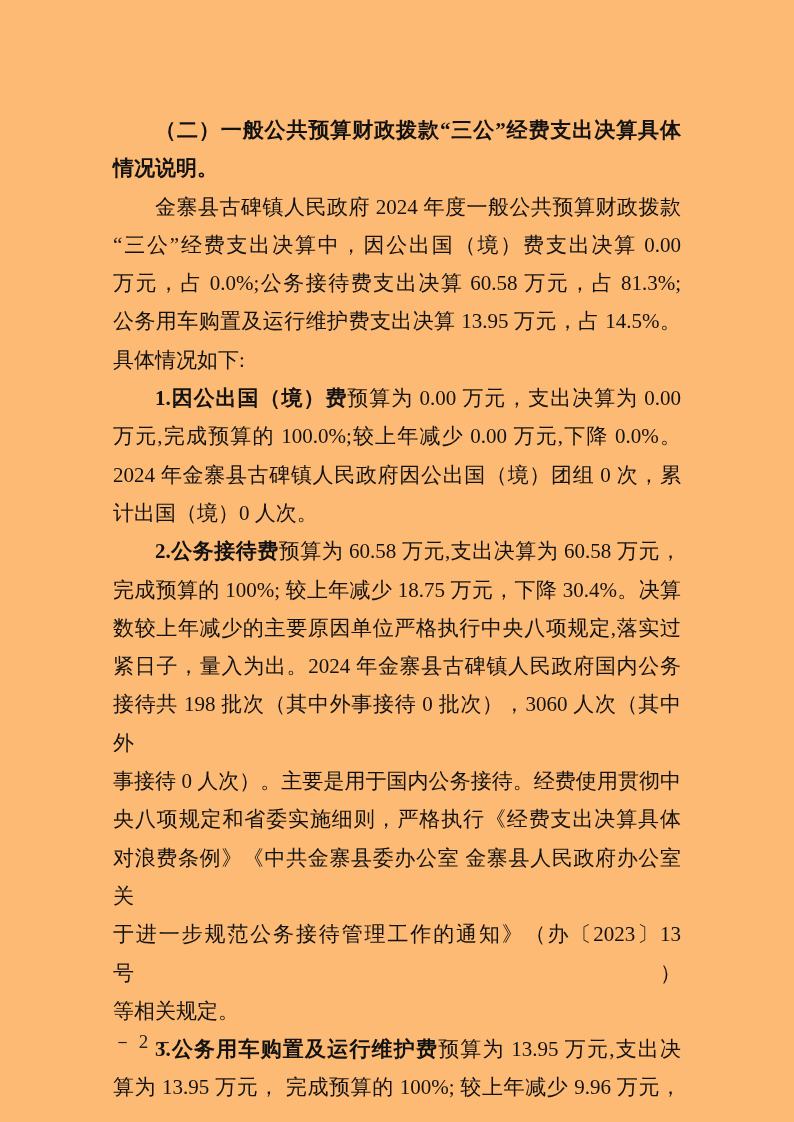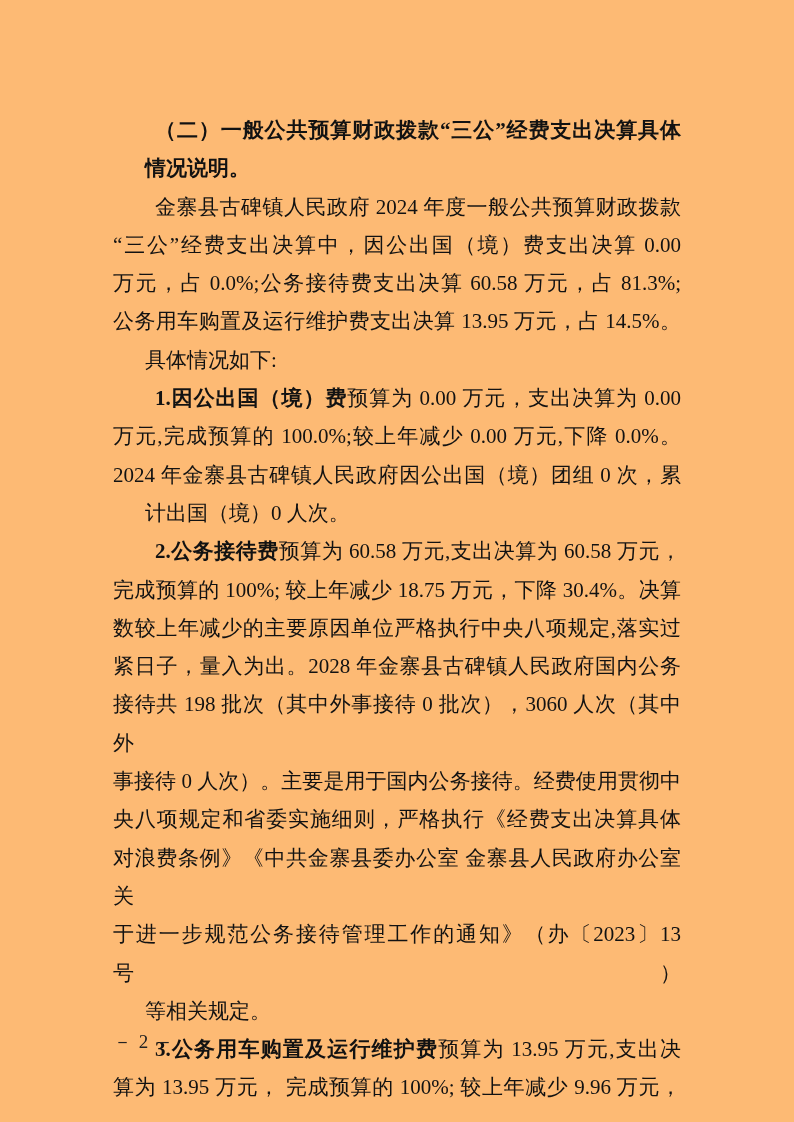--- a/index.html
+++ b/index.html
@@ -29,21 +29,20 @@
   }
   
   .j {
     text-align: justify;
     text-align-last: justify;
   }
   
   .l {
     text-align: left;
     text-align-last: left;
-    margin-left: 32px;
   }
   .indent {
     text-indent: 2em;
   }
   .b {
     font-weight: 700;
   }
   .page-number {
     position: absolute;
     left: 113px;
@@ -75,21 +74,21 @@
     </div>
     <div class="line j">万元,完成预算的 100.0%;较上年减少 0.00 万元,下降 0.0%。</div>
     <div class="line j">2024 年金寨县古碑镇人民政府因公出国（境）团组 0 次，累</div>
     <div class="line l">计出国（境）0 人次。</div>
 
     <div class="line j indent">
       <span class="b">2.公务接待费</span><span>预算为 60.58 万元,支出决算为 60.58 万元，</span>
     </div>
     <div class="line j">完成预算的 100%; 较上年减少 18.75 万元，下降 30.4%。决算</div>
     <div class="line j">数较上年减少的主要原因单位严格执行中央八项规定,落实过</div>
-    <div class="line j">紧日子，量入为出。2028 年金寨县古碑镇人民政府国内公务</div>
+    <div class="line j">紧日子，量入为出。2024 年金寨县古碑镇人民政府国内公务</div>
     <div class="line j">接待共 198 批次（其中外事接待 0 批次），3060 人次（其中外</div>
     <div class="line j">事接待 0 人次）。主要是用于国内公务接待。经费使用贯彻中</div>
     <div class="line j">央八项规定和省委实施细则，严格执行《经费支出决算具体</div>
     <div class="line j">对浪费条例》《中共金寨县委办公室 金寨县人民政府办公室关</div>
     <div class="line j">于进一步规范公务接待管理工作的通知》（办〔2023〕13 号）</div>
     <div class="line l">等相关规定。</div>
 
     <div class="line j indent">
       <span class="b">3.公务用车购置及运行维护费</span><span>预算为 13.95 万元,支出决</span>
     </div>

